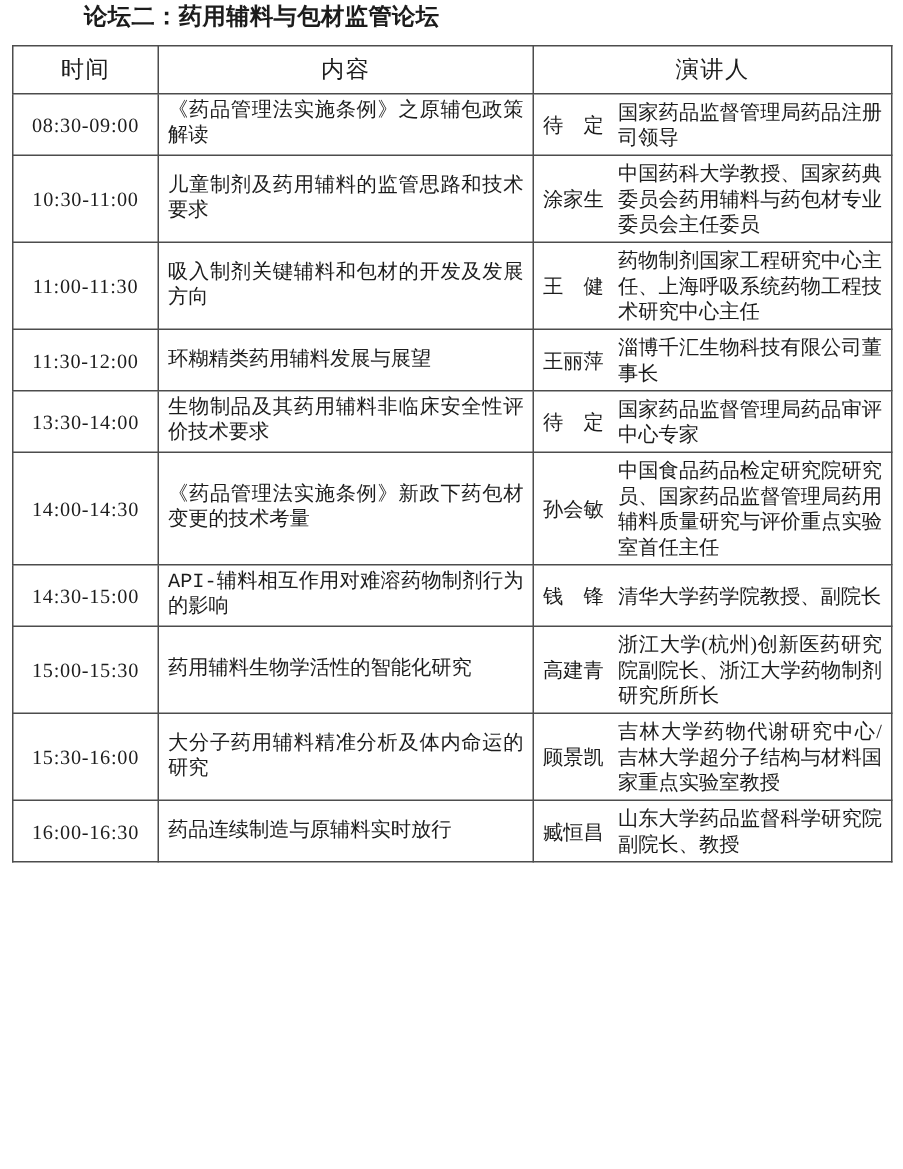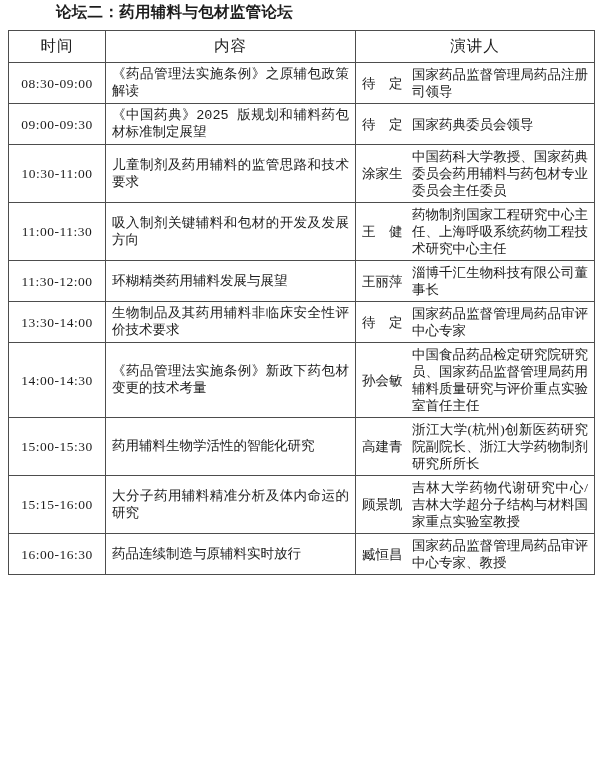--- a/index.html
+++ b/index.html
@@ -109,30 +109,20 @@
     <td class="c-time">08:30-09:00</td>
     <td class="c-content">《药品管理法实施条例》之原辅包政策解读</td>
     <td class="c-speaker">
       <span class="speaker-wrap">
         <span class="spk-name">待　定</span>
         <span class="spk-aff">国家药品监督管理局药品注册司领导</span>
       </span>
     </td>
   </tr>
 
-  <tr>
-    <td class="c-time">09:00-09:30</td>
-    <td class="c-content">《中国药典》2025 版规划和辅料药包材标准制定展望</td>
-    <td class="c-speaker">
-      <span class="speaker-wrap">
-        <span class="spk-name">待　定</span>
-        <span class="spk-aff">国家药典委员会领导</span>
-      </span>
-    </td>
-  </tr>
 
 
 
   <tr>
     <td class="c-time">10:30-11:00</td>
     <td class="c-content">儿童制剂及药用辅料的监管思路和技术要求</td>
     <td class="c-speaker">
       <span class="speaker-wrap">
         <span class="spk-name">涂家生</span>
         <span class="spk-aff">中国药科大学教授、国家药典委员会药用辅料与药包材专业委员会主任委员</span>
@@ -177,49 +167,59 @@
     <td class="c-time">14:00-14:30</td>
     <td class="c-content">《药品管理法实施条例》新政下药包材变更的技术考量</td>
     <td class="c-speaker">
       <span class="speaker-wrap">
         <span class="spk-name">孙会敏</span>
         <span class="spk-aff">中国食品药品检定研究院研究员、国家药品监督管理局药用辅料质量研究与评价重点实验室首任主任</span>
       </span>
     </td>
   </tr>
 
+  <tr>
+    <td class="c-time">14:30-15:00</td>
+    <td class="c-content">API-辅料相互作用对难溶药物制剂行为的影响</td>
+    <td class="c-speaker">
+      <span class="speaker-wrap">
+        <span class="spk-name">钱　锋</span>
+        <span class="spk-aff">清华大学药学院教授、副院长</span>
+      </span>
+    </td>
+  </tr>
 
   <tr>
     <td class="c-time">15:00-15:30</td>
     <td class="c-content">药用辅料生物学活性的智能化研究</td>
     <td class="c-speaker">
       <span class="speaker-wrap">
         <span class="spk-name">高建青</span>
         <span class="spk-aff">浙江大学(杭州)创新医药研究院副院长、浙江大学药物制剂研究所所长</span>
       </span>
     </td>
   </tr>
 
   <tr>
-    <td class="c-time">15:15-16:00</td>
+    <td class="c-time">15:30-16:00</td>
     <td class="c-content">大分子药用辅料精准分析及体内命运的研究</td>
     <td class="c-speaker">
       <span class="speaker-wrap">
         <span class="spk-name">顾景凯</span>
         <span class="spk-aff">吉林大学药物代谢研究中心/吉林大学超分子结构与材料国家重点实验室教授</span>
       </span>
     </td>
   </tr>
 
   <tr>
     <td class="c-time">16:00-16:30</td>
     <td class="c-content">药品连续制造与原辅料实时放行</td>
     <td class="c-speaker">
       <span class="speaker-wrap">
         <span class="spk-name">臧恒昌</span>
-        <span class="spk-aff">国家药品监督管理局药品审评中心专家、教授</span>
+        <span class="spk-aff">山东大学药品监督科学研究院副院长、教授</span>
       </span>
     </td>
   </tr>
 
 </tbody>
   </table>
 </div>
 
 </body></html>

